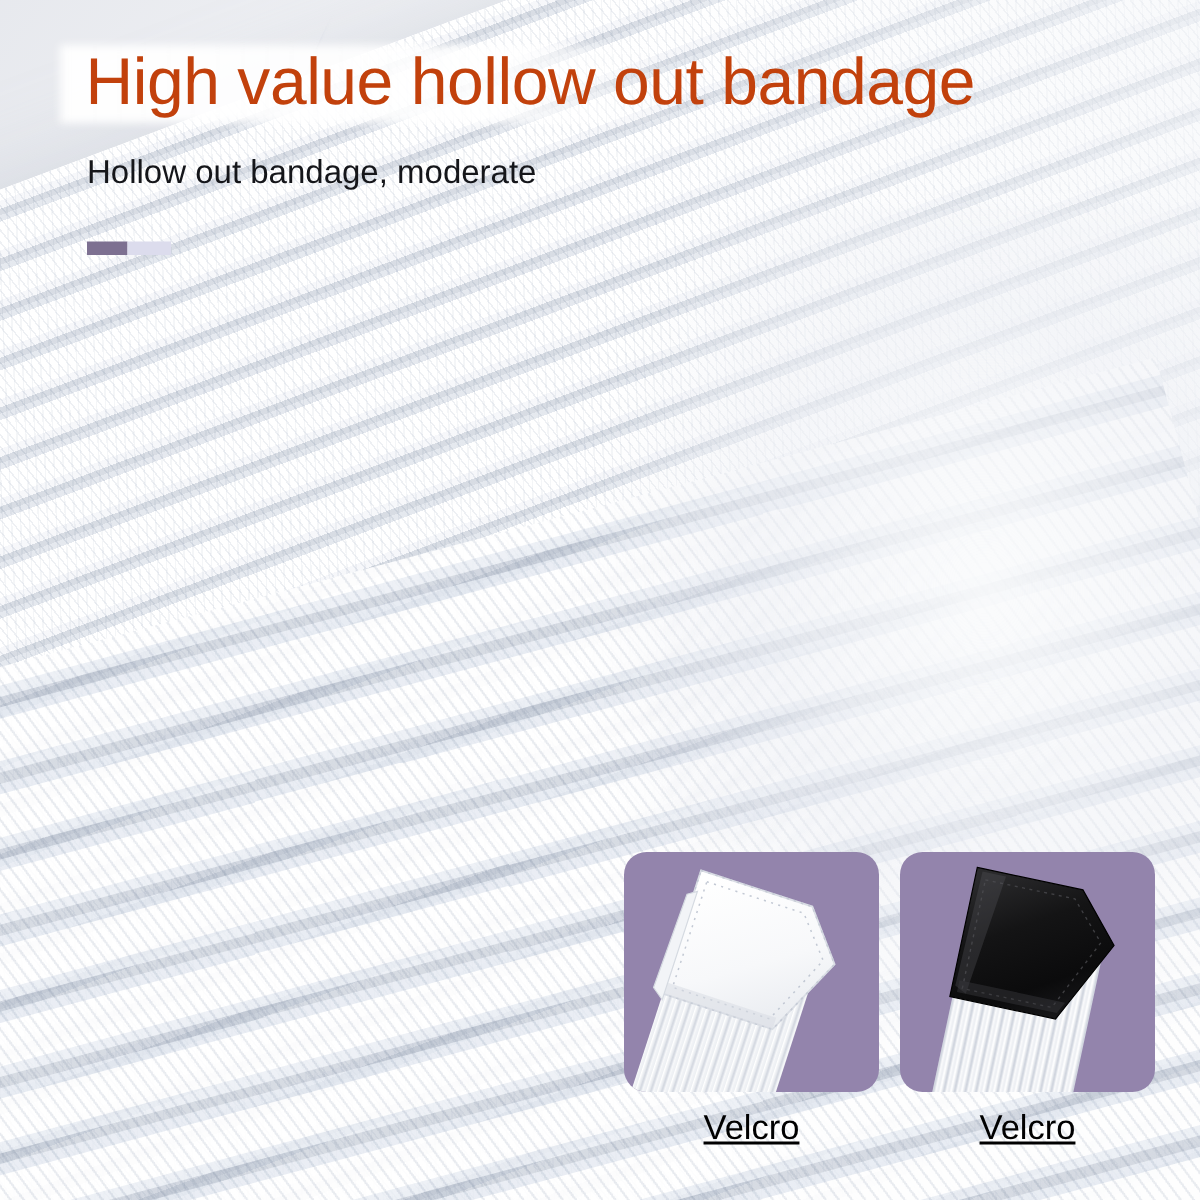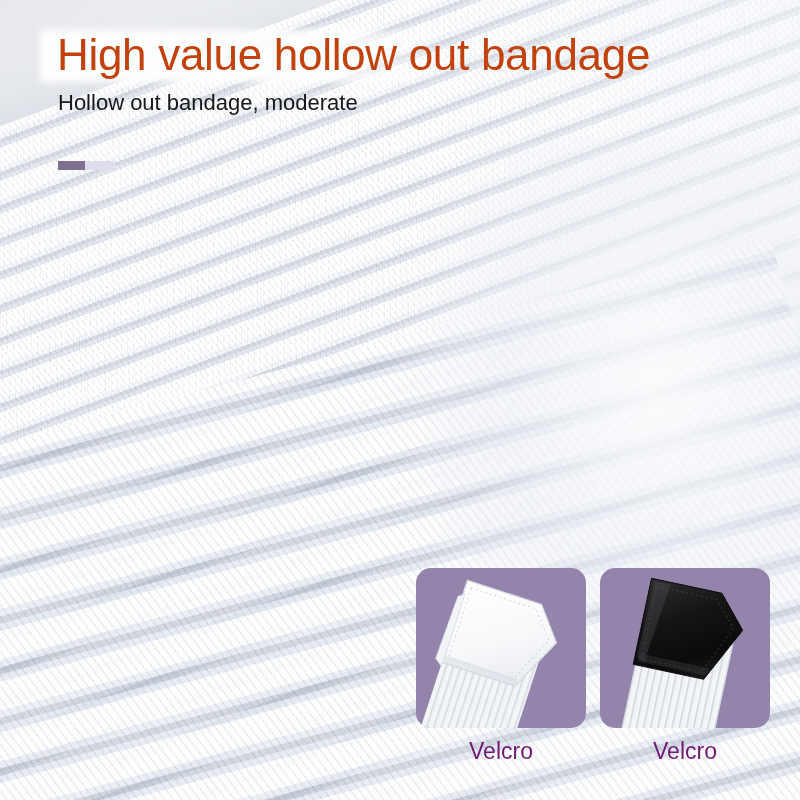--- a/index.html
+++ b/index.html
@@ -241,21 +241,21 @@
   }
   .subtitle {
     position: absolute;
     left: 58px;
     top: 90px;
     font-size: 22px;
     line-height: 25px;
     color: #15161a;
     width: 400px;
   }
-  .subtitle span { display: block; }
+  .subtitle span { display: block; margin-top: 12px; }
   .accent-bar {
     position: absolute;
     left: 58px;
     top: 161px;
     width: 56px;
     height: 9px;
     display: flex;
   }
   .accent-bar .seg-dark { width: 27px; height: 100%; background: #7d7091; }
   .accent-bar .seg-light { width: 29px; height: 100%; background: #dcdced; }
@@ -279,21 +279,22 @@
   }
   .inset-card.left  { left: 0; }
   .inset-card.right { left: 184px; }
 
   .inset-label {
     position: absolute;
     top: 170px;
     width: 170px;
     text-align: center;
     font-size: 23px;
-    color: #701a75;
+    color: #000000;
+    text-decoration: underline;
   }
   .inset-label.left  { left: 0; }
   .inset-label.right { left: 184px; }
 
   
   .tip-svg { position: absolute; inset: 0; width: 100%; height: 100%; display: block; }
 </style>
 </head>
 <body>
 

